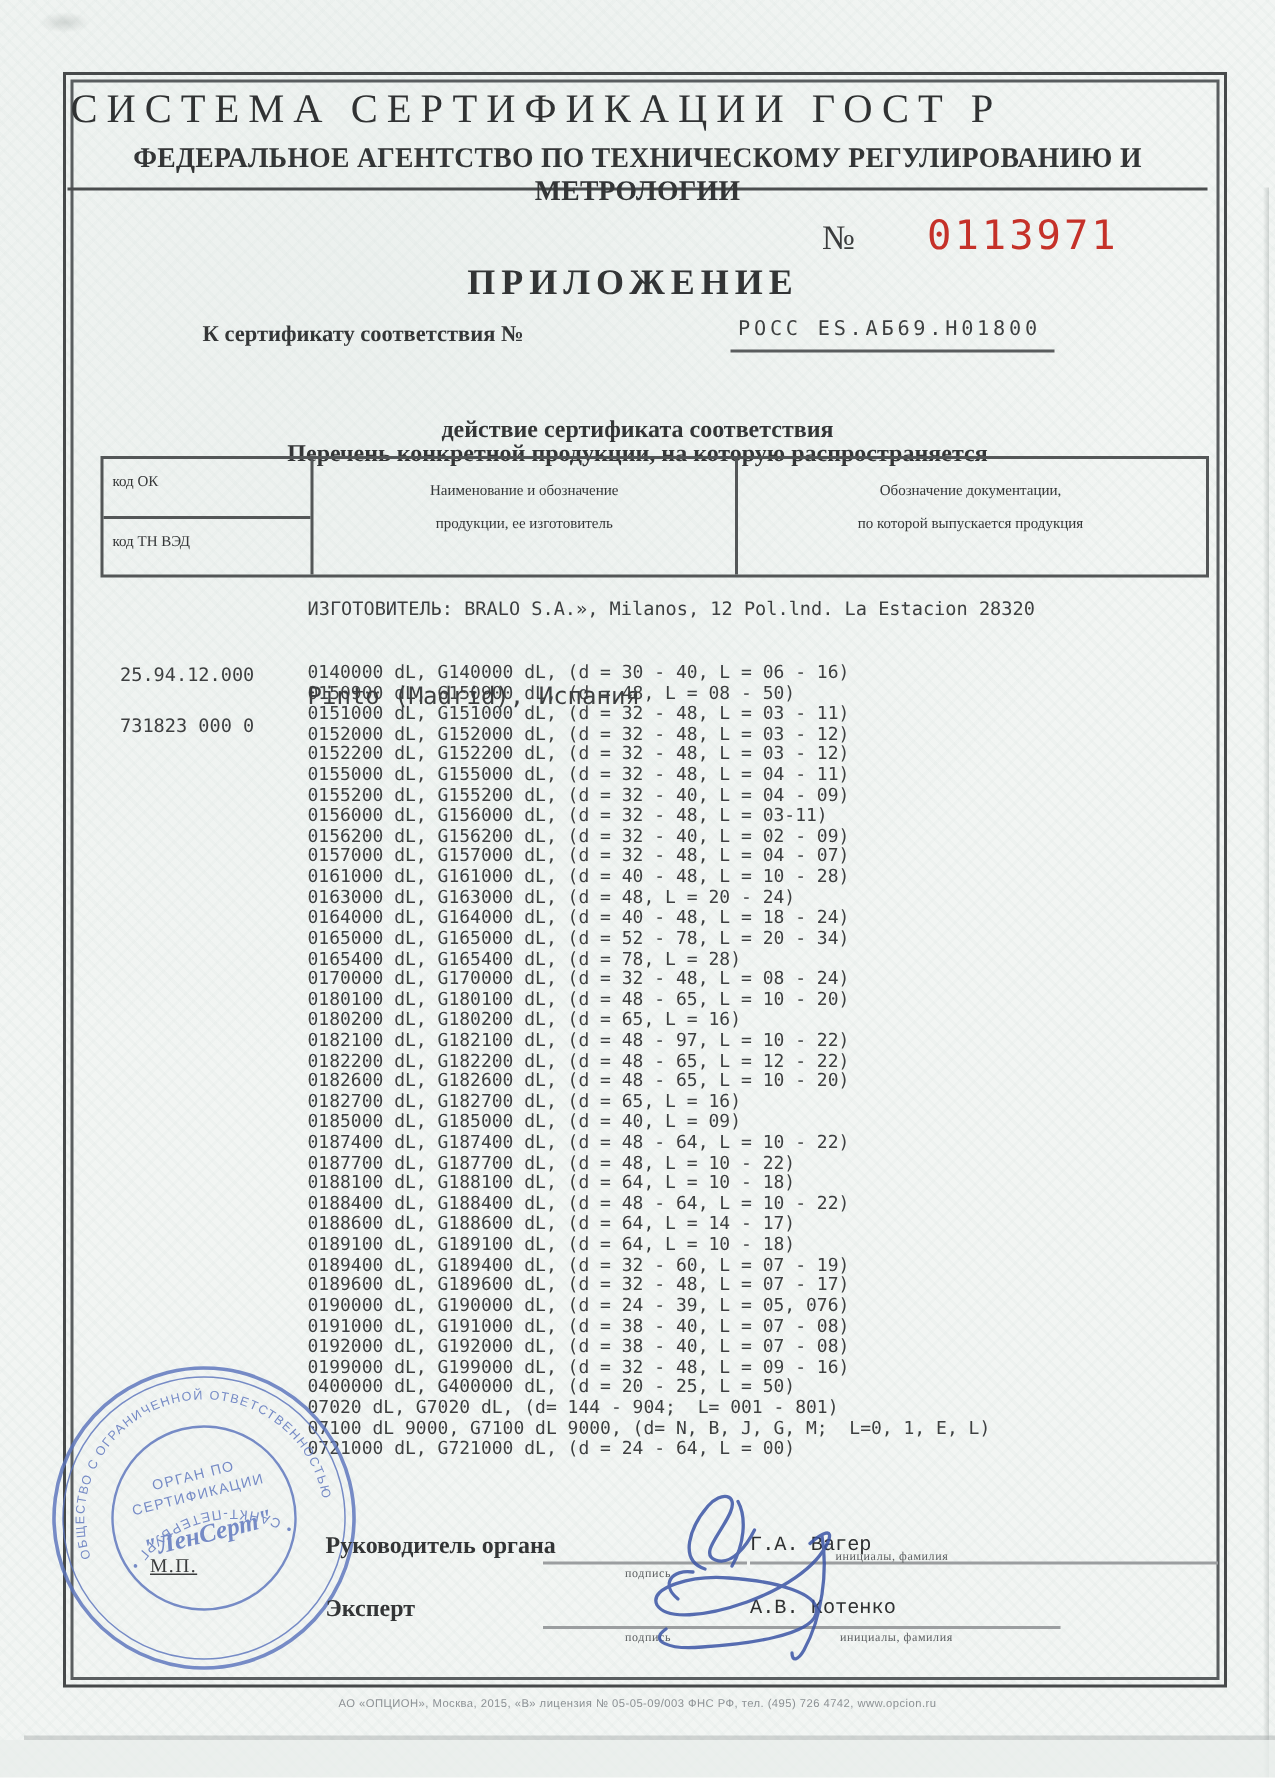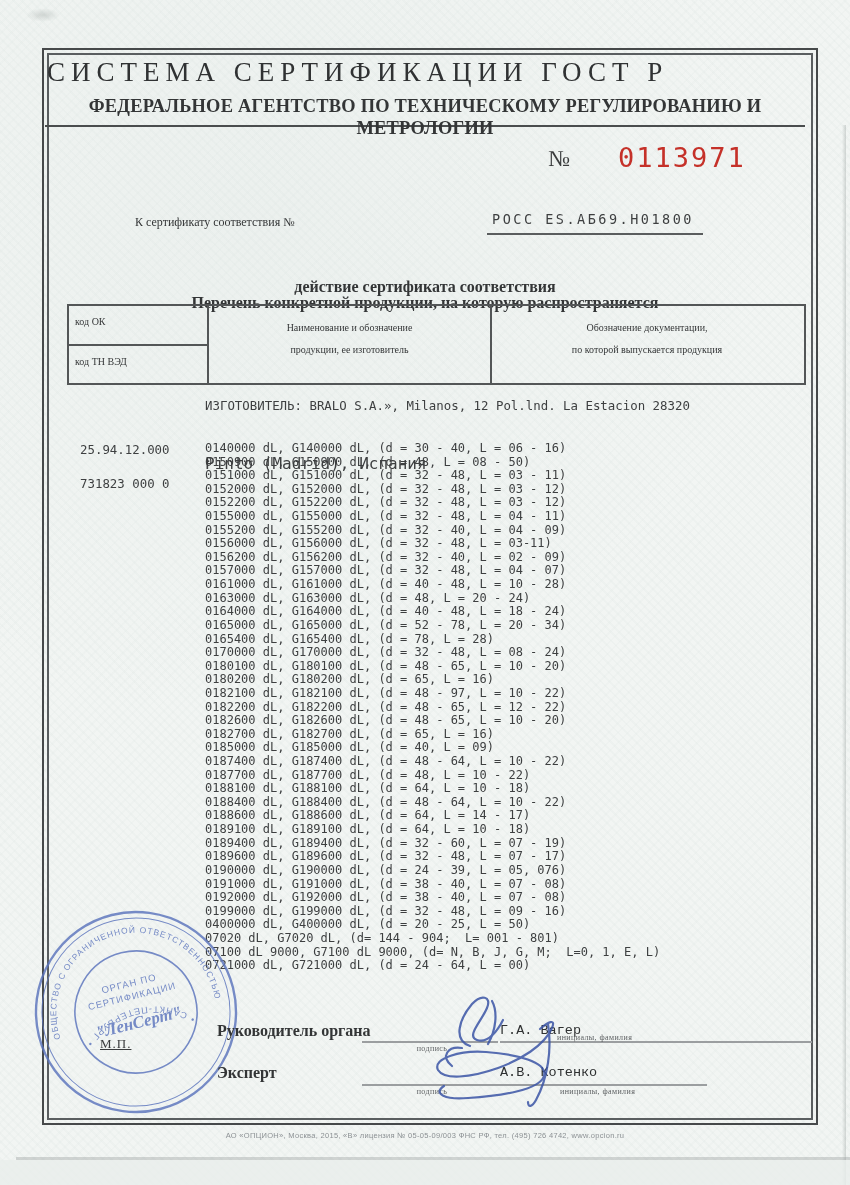--- a/index.html
+++ b/index.html
@@ -27,21 +27,21 @@
   
   .title-main{left:47px;top:57px;width:756px;text-align:left;
     font-size:27px;font-weight:normal;letter-spacing:6px;color:#303233;}
   .title-agency{left:47px;top:95px;width:756px;text-align:center;
     font-size:19px;font-weight:bold;letter-spacing:0.2px;color:#333536;transform:scaleX(.97);}
   .num-prefix{left:548px;top:146px;font-size:23px;color:#3a3c3d;}
   .num-value{left:582px;top:142px;font-family:"DejaVu Sans Mono",monospace;
     font-size:27px;letter-spacing:2px;}
   .appendix{left:39px;top:176px;width:766px;text-align:center;
     font-size:24px;font-weight:bold;letter-spacing:4px;color:#323435;}
-  .cert-label{left:135px;top:215px;font-size:12px;font-weight:normal;color:#343637;}
+  .cert-label{left:135px;top:215px;font-size:15px;font-weight:bold;color:#343637;}
   .cert-value{left:492px;top:211px;font-family:"DejaVu Sans Mono",monospace;
     font-size:13.5px;letter-spacing:2.5px;color:#474a4b;}
   .cert-underline{left:487px;top:233px;width:216px;height:2px;background:#5a5d5e;}
   .purpose1{left:47px;top:255px;width:756px;text-align:center;font-size:16px;font-weight:bold;color:#333536;margin-top:39px;}
   .purpose2{left:47px;top:278px;width:756px;text-align:center;font-size:16px;font-weight:bold;color:#333536;}
   
   .tbl{left:67px;top:304px;width:735px;height:77px;border:2px solid #53565­7;border:2px solid #535657;}
   .tbl .v1{position:absolute;left:138px;top:0;width:2px;height:100%;background:#535657;}
   .tbl .v2{position:absolute;left:421px;top:0;width:2px;height:100%;background:#535657;}
   .tbl .hsplit{position:absolute;left:0;top:38px;width:138px;height:1.5px;background:#535657;}
@@ -99,20 +99,21 @@
     <div class="frame-inner"></div>
   </div>
   <div class="abs header-sep"></div>
 
   <div class="abs title-main">СИСТЕМА СЕРТИФИКАЦИИ ГОСТ Р</div>
   <div class="abs title-agency">ФЕДЕРАЛЬНОЕ АГЕНТСТВО ПО ТЕХНИЧЕСКОМУ РЕГУЛИРОВАНИЮ И МЕТРОЛОГИИ</div>
 
   <div class="abs num-prefix">№</div>
   <div class="abs num-value" style="color:#c53129;margin-left:36px;">0113971</div>
 
+  <div class="abs appendix">ПРИЛОЖЕНИЕ</div>
 
   <div class="abs cert-label">К сертификату соответствия №</div>
   <div class="abs cert-value mono">РОСС ES.АБ69.Н01800</div>
   <div class="abs cert-underline"></div>
 
   <div class="abs purpose1">Перечень конкретной продукции,  на которую распространяется</div>
   <div class="abs purpose2">действие сертификата соответствия</div>
 
   <div class="abs tbl">
     <div class="v1"></div>

